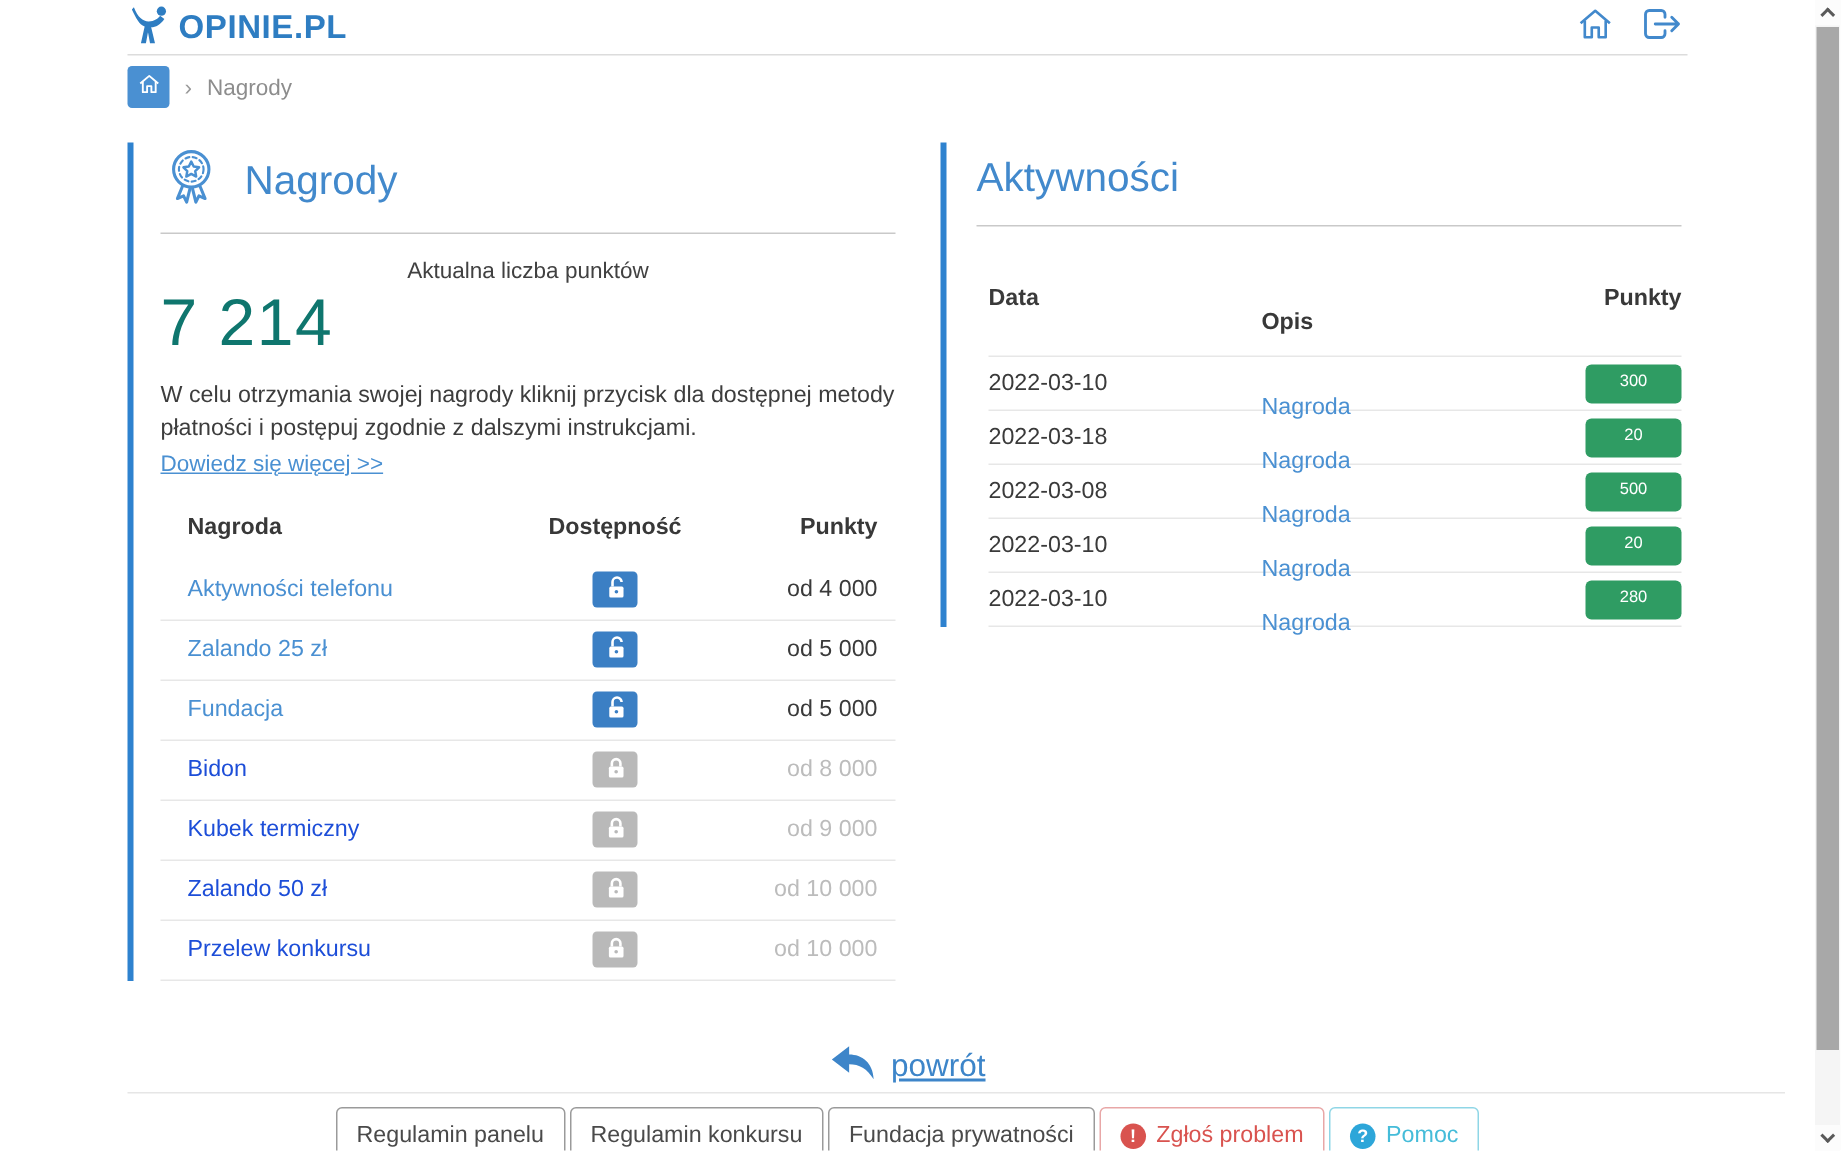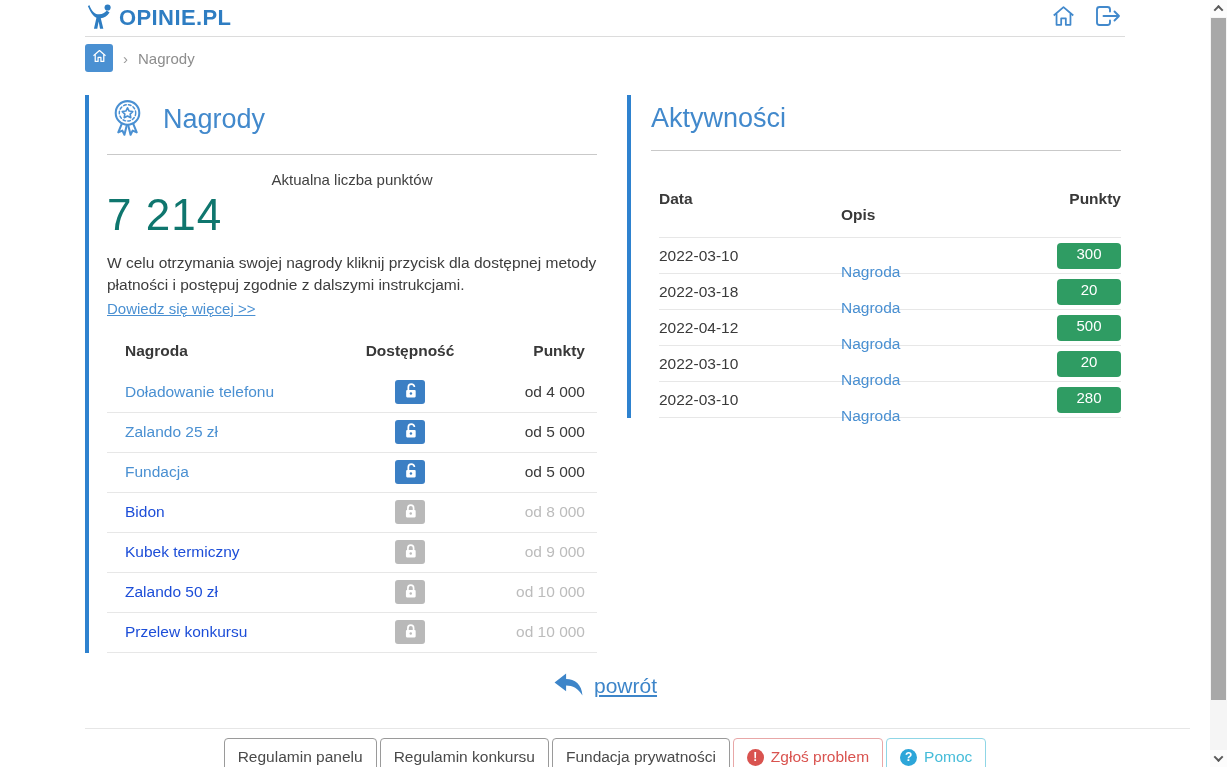--- a/index.html
+++ b/index.html
@@ -65,27 +65,27 @@
   .rrow.locked .lock-btn { background:#b9b9b9; cursor:default; }
 
   
   .atable { margin-top:22px; padding-left:8px; }
   .athead { display:flex; align-items:center; font-weight:bold; font-size:15.5px; color:#383838; padding-bottom:13px; border-bottom:1px solid #e7e7e7; }
   .arow { display:flex; align-items:center; height:36px; border-bottom:1px solid #e7e7e7; font-size:15.5px; }
   .a-date { width:182px; color:#3a3a3a; }
   .a-desc { flex:1; color:#4a90d2; text-decoration:none;margin-top:33px; }
   .a-pts { width:110px; display:flex; justify-content:flex-end; }
   .athead .a-pts { color:#383838; }
-  .badge { min-width:64px; height:26px; line-height:22px; background:#2f9c63; color:#fff; border-radius:4px; text-align:center; font-size:15px; }
+  .badge { min-width:64px; height:26px; line-height:22px; background:#2f9c63; color:#fff; border-radius:4px; text-align:center; font-size:11px; }
 
   .pagination { margin-top:16px; display:flex; justify-content:flex-end; gap:16px; font-size:15.5px; color:#2f2f2f; padding-left:8px; }
   .pag-older { text-decoration:underline; color:#2f2f2f; }
 
   
-  .back { margin-top:19px; display:flex; justify-content:center; align-items:center; gap:10px; }
+  .back { margin-top:42px; display:flex; justify-content:center; align-items:center; gap:10px; }
   .back-link { font-size:21px; color:#3d85c9; text-decoration:underline; }
 
   
   .footer-line { position:absolute; left:85px; top:728px; width:1105px; height:1px; background:#e6e6e6; }
   .footer { position:absolute; top:738px; left:0; width:1210px; display:flex; justify-content:center; gap:3px; }
   .fbtn { display:flex; align-items:center; gap:7px; background:#fff; border:1px solid #9a9a9a; border-radius:4px; padding:9px 13px 12px; font-size:15.5px; color:#4a4a4a; cursor:pointer; font-family:inherit; }
   .fbtn.danger { border-color:#e8a7a7; color:#d9534f; }
   .fbtn.info   { border-color:#8fd6e6; color:#45bcd9; }
   .icon-circle { width:17px; height:17px; border-radius:50%; color:#fff; font-size:12px; font-weight:bold; display:flex; align-items:center; justify-content:center; }
   .fbtn.danger .icon-circle { background:#d9534f; }
@@ -158,21 +158,21 @@
       <a class="learn-more">Dowiedz się więcej &gt;&gt;</a>
 
       <div class="rtable">
         <div class="rthead">
           <span class="c-name">Nagroda</span>
           <span class="c-avail">Dostępność</span>
           <span class="c-pts">Punkty</span>
         </div>
 
         <div class="rrow">
-          <a class="c-name">Doładowanie telefonu</a>
+          <a class="c-name">Aktywności telefonu</a>
           <span class="c-avail">
               <button class="lock-btn">
                 <span><svg width="19" height="19" viewBox="0 0 22 22">
                     <path d="M8.5 10.5 V7 a3.5 3.5 0 0 1 7 0" stroke="#fff" stroke-width="2" fill="none"></path>
                     <rect x="6" y="10.5" width="11" height="8.5" rx="1.2" fill="#fff"></rect>
                     <circle cx="11.5" cy="14.5" r="1.4" fill="#3b7fc4"></circle>
                   </svg></span>
               </button>
             </span>
           <span class="c-pts">od 4 000</span>
@@ -284,21 +284,21 @@
             </span>
         </div>
         <div class="arow">
           <span class="a-date">2022-03-18</span>
           <a class="a-desc">Nagroda</a>
           <span class="a-pts">
               <span class="badge">20</span>
             </span>
         </div>
         <div class="arow">
-          <span class="a-date">2022-04-12</span>
+          <span class="a-date">2022-03-08</span>
           <a class="a-desc">Nagroda</a>
           <span class="a-pts">
               <span class="badge">500</span>
             </span>
         </div>
         <div class="arow">
           <span class="a-date">2022-03-10</span>
           <a class="a-desc">Nagroda</a>
           <span class="a-pts">
               <span class="badge">20</span>

